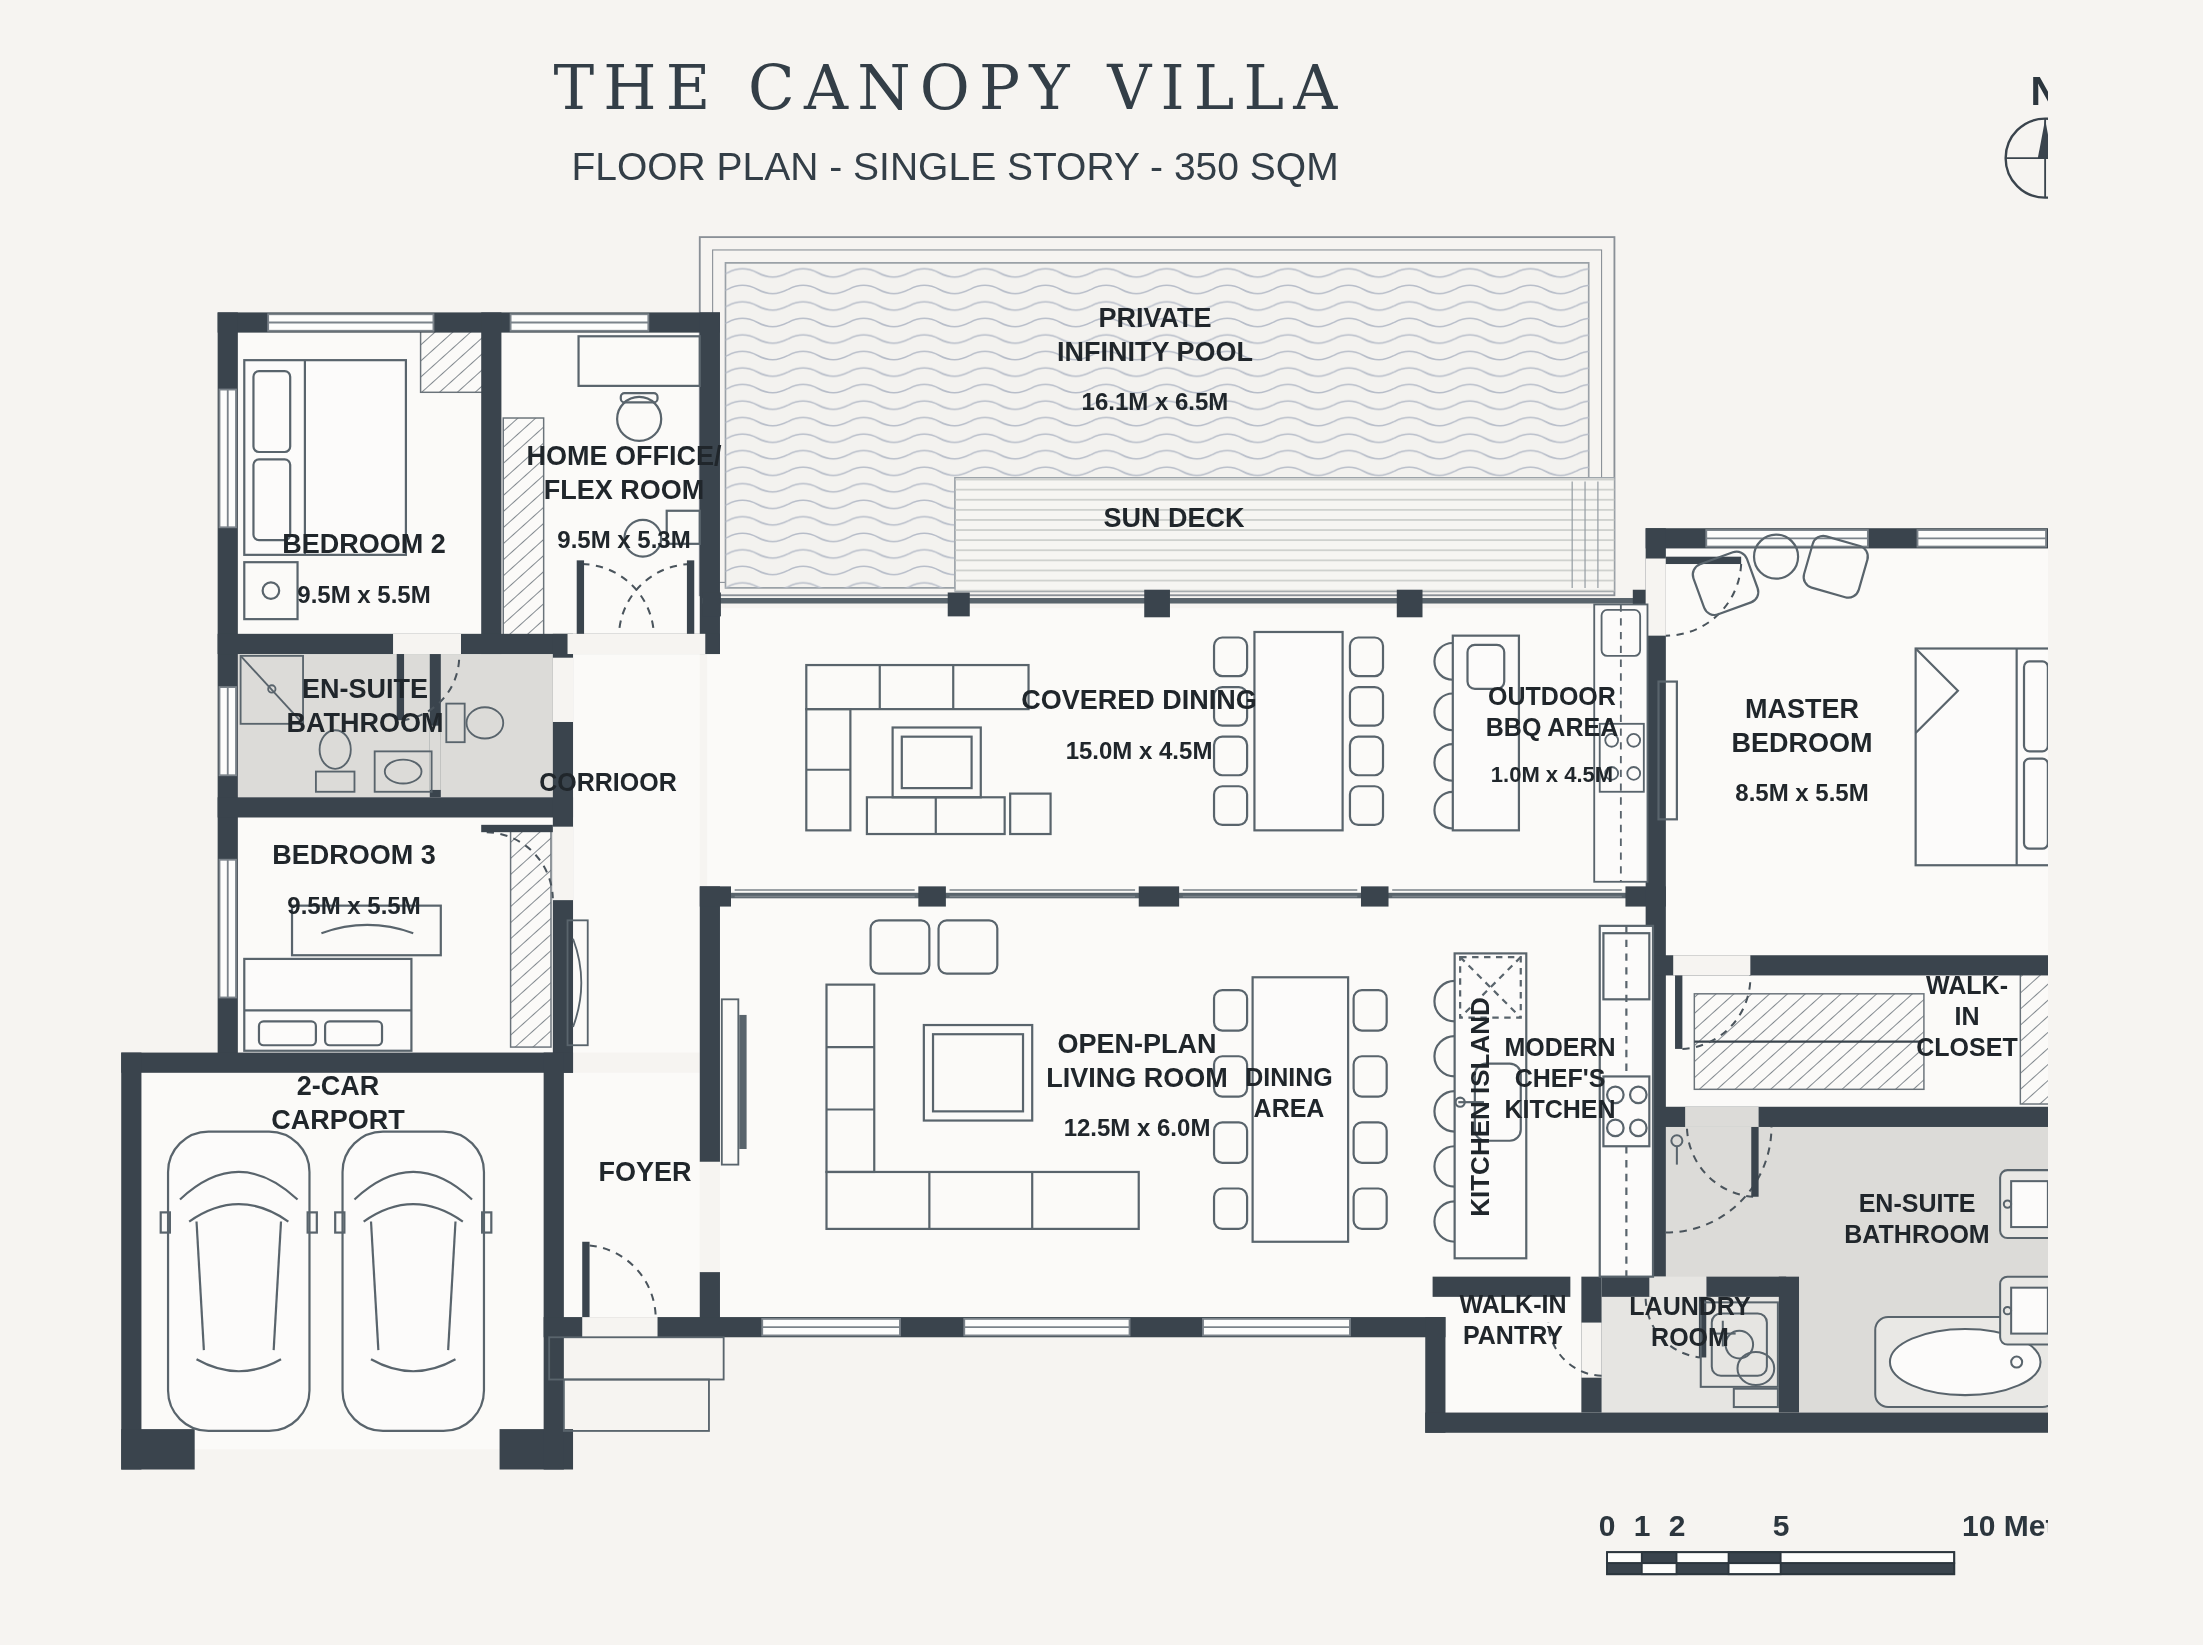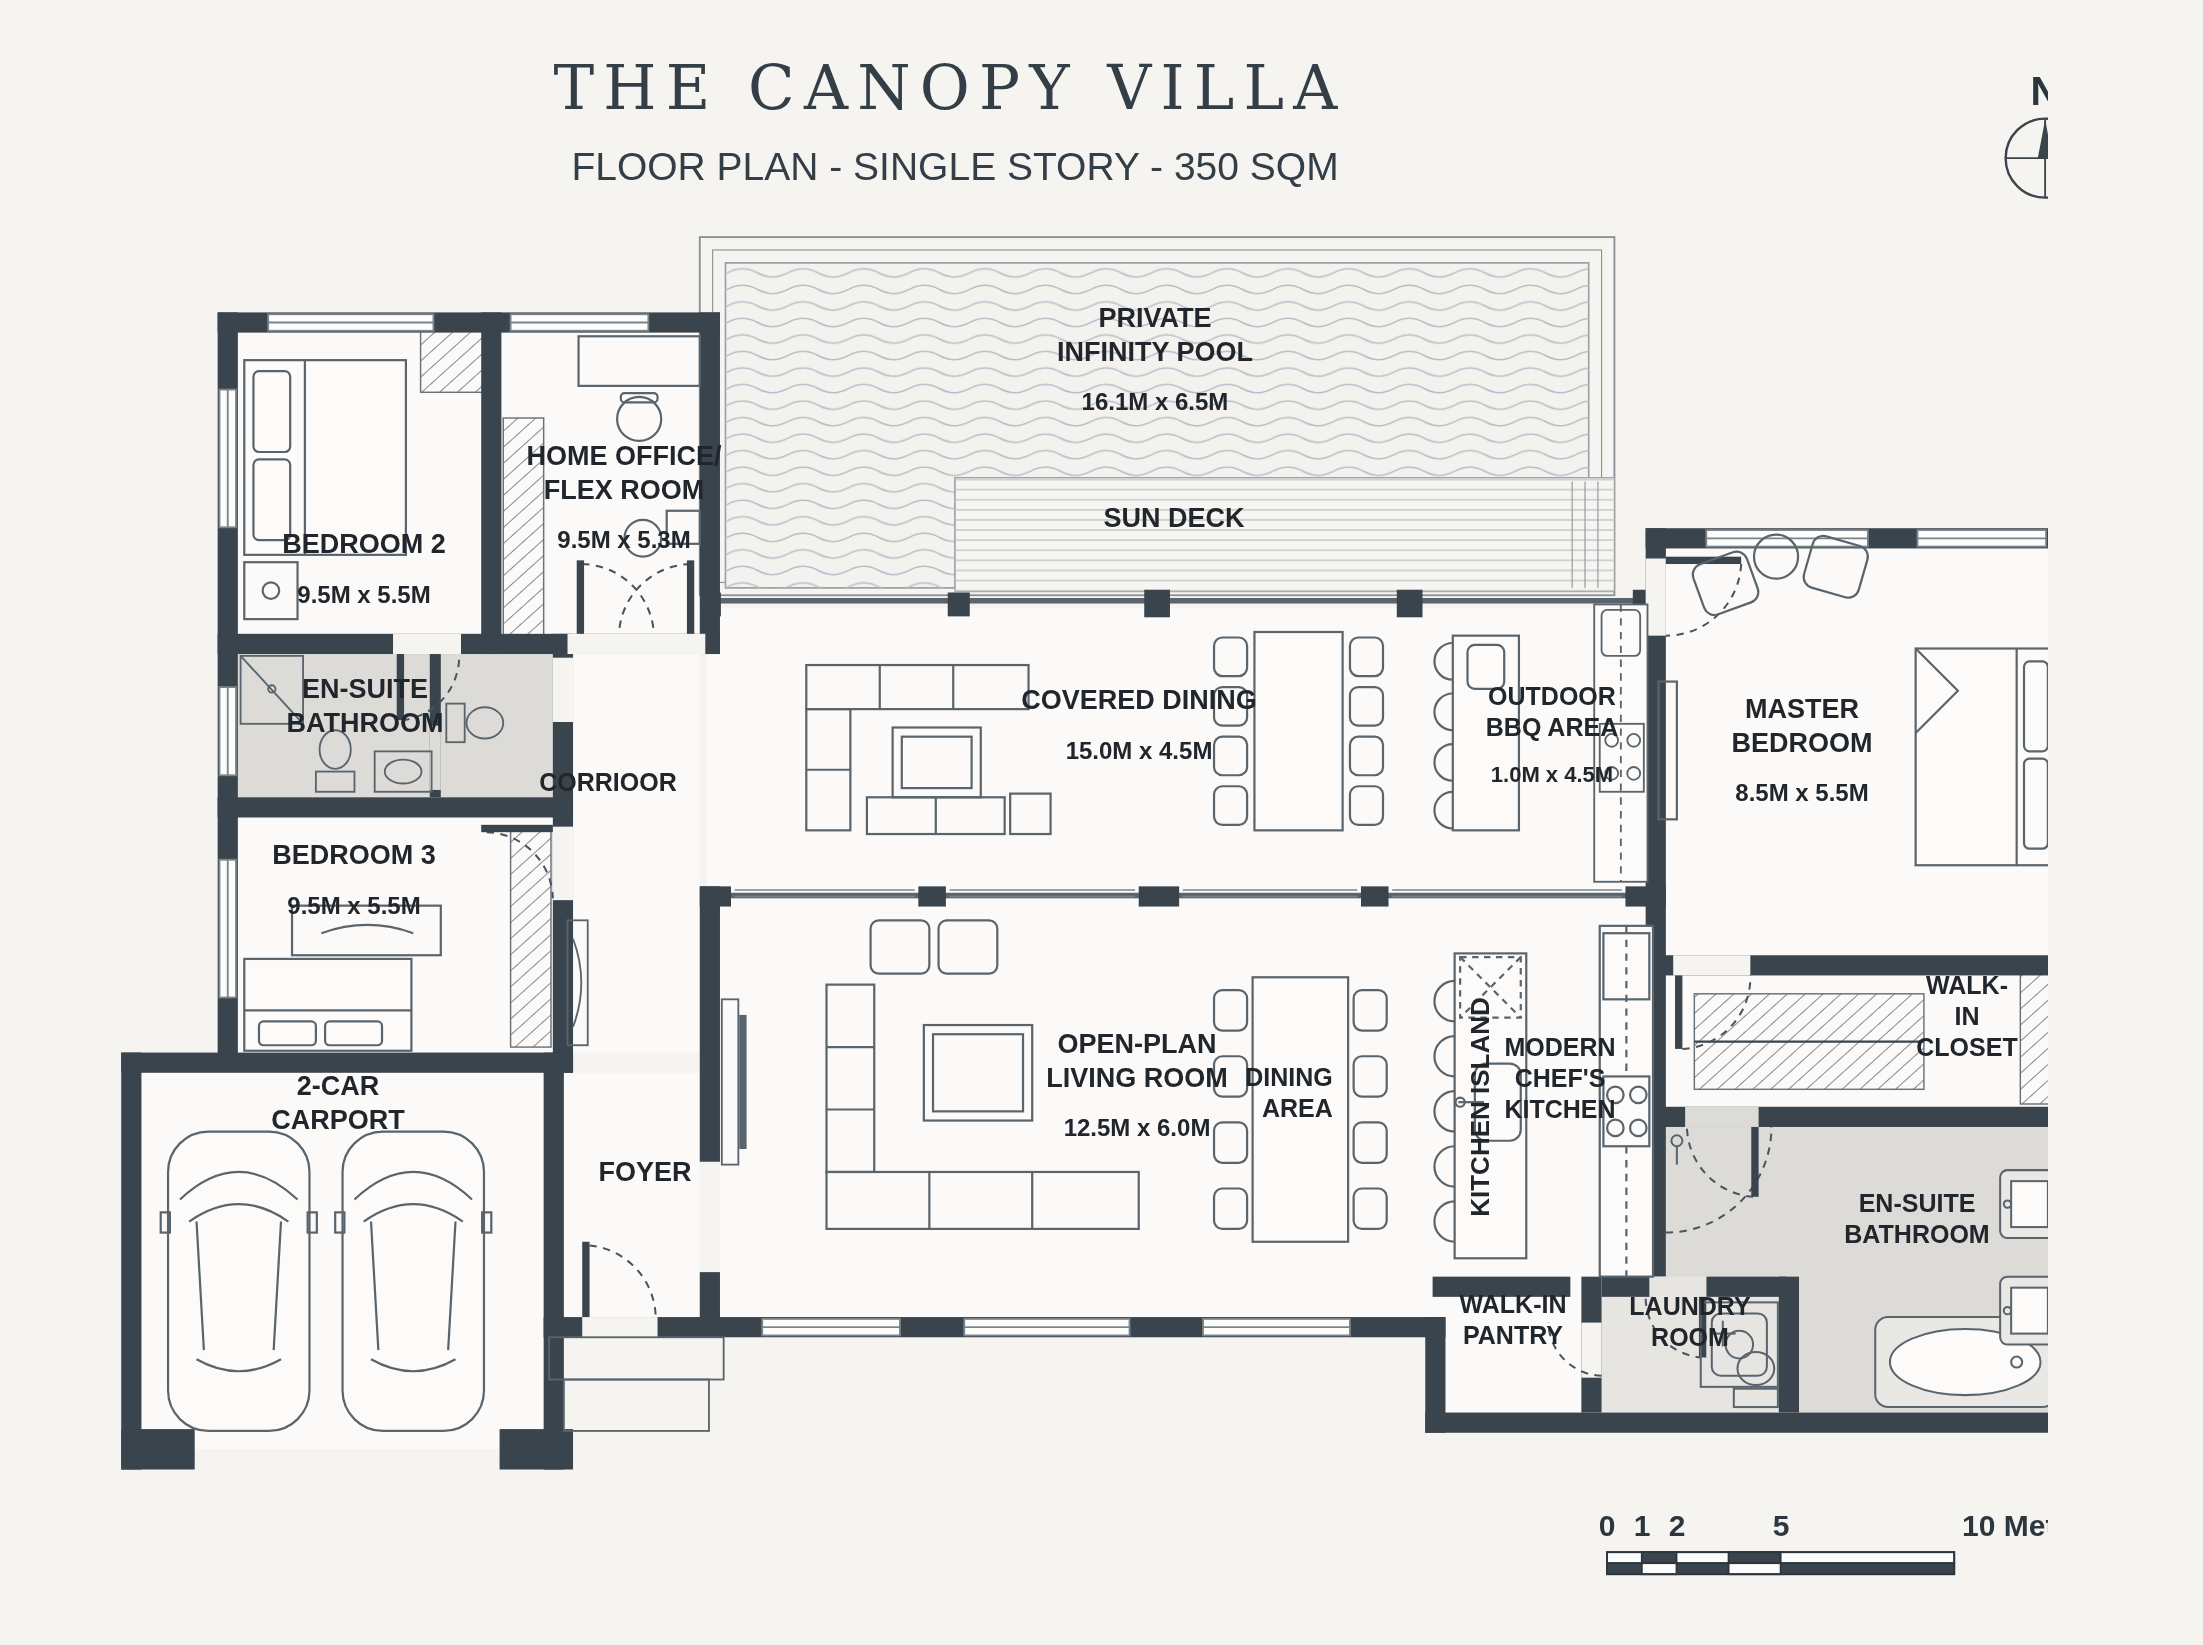--- a/index.html
+++ b/index.html
@@ -493,21 +493,21 @@
   <div class="room-label" style="left:1802px;top:751px;">
     <span class="name">MASTER
 BEDROOM</span>
     <span class="dims">8.5M x 5.5M</span>
   </div>
   <div class="room-label" style="left:1137px;top:1086px;">
     <span class="name">OPEN-PLAN
 LIVING ROOM</span>
     <span class="dims">12.5M x 6.0M</span>
   </div>
-  <div class="room-label sm" style="left:1289px;top:1093px;text-align:right;">
+  <div class="room-label sm" style="left:1289px;top:1093px;">
     <span class="name">DINING
 AREA</span>
   </div>
   <div class="v-label" style="left:1480px;top:1107px;">KITCHEN ISLAND</div>
   <div class="room-label sm" style="left:1560px;top:1079px;">
     <span class="name">MODERN
 CHEF'S
 KITCHEN</span>
   </div>
   <div class="room-label sm" style="left:1967px;top:1017px;">

